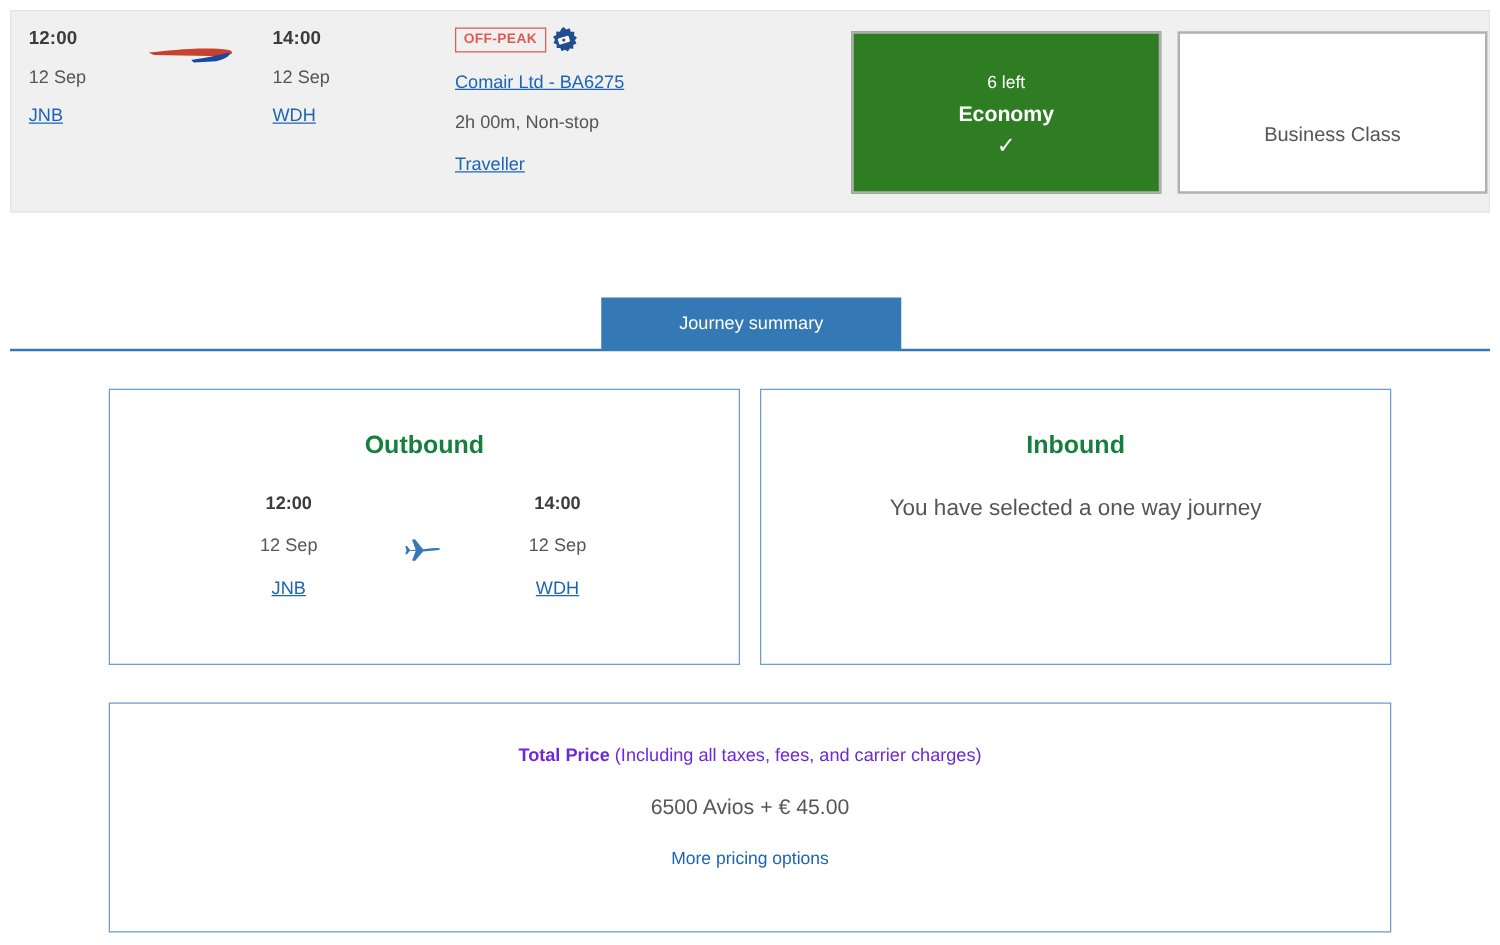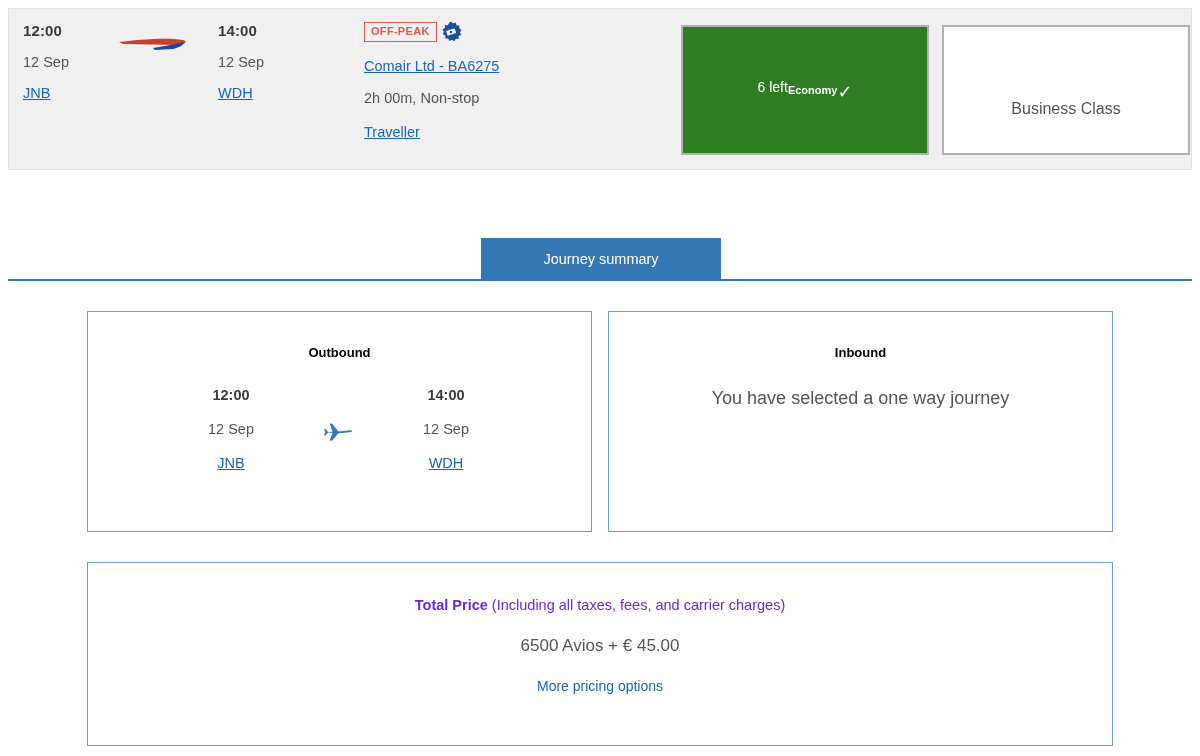--- a/index.html
+++ b/index.html
@@ -100,38 +100,39 @@
     line-height: 20px;
   }
 
   
   .cabin-box {
     position: absolute;
     top: 16px;
     width: 248px; height: 130px;
     box-sizing: border-box;
     display: flex;
+    flex-direction: column;
     align-items: center;
     justify-content: center;
     cursor: pointer;
   }
   .cabin-economy {
     left: 672px;
     background: #2e7d23;
     border: 2px solid #b0b0b0;
     color: #ffffff;
   }
   .cabin-business {
     left: 933px;
     background: #ffffff;
     border: 2px solid #b0b0b0;
     color: #555555;
   }
   .cabin-seats { font-size: 14px; line-height: 20px; margin-bottom: 7px; }
-  .cabin-name  { font-size: 11px; font-weight: bold; line-height: 20px; }
+  .cabin-name  { font-size: 17px; font-weight: bold; line-height: 20px; }
   .cabin-check { font-size: 18px; line-height: 20px; margin-top: 4px; }
   .cabin-business .cabin-name-plain { font-size: 16px; font-weight: normal; color: #555; margin-top: 38px; }
 
   
   .tabbar {
     position: absolute;
     left: 8px; top: 238px;
     width: 1184px; height: 44px;
   }
   .tab-rule {
@@ -159,23 +160,23 @@
     box-sizing: border-box;
     background: #ffffff;
     border: 1px solid #6b9dd2;
   }
   .panel-outbound { left: 87px; top: 311px; width: 505px; height: 221px; }
   .panel-inbound  { left: 608px; top: 311px; width: 505px; height: 221px; }
   .panel-price    { left: 87px; top: 562px; width: 1026px; height: 184px; }
 
   .panel-title {
     text-align: center;
-    color: #000000;
+    color: #15803d;
     font-weight: bold;
-    font-size: 13px;
+    font-size: 20px;
     margin-top: 33px;
   }
   .segment {
     position: relative;
     margin-top: 25px;
     height: 110px;
   }
   .seg-col {
     position: absolute;
     width: 140px;

